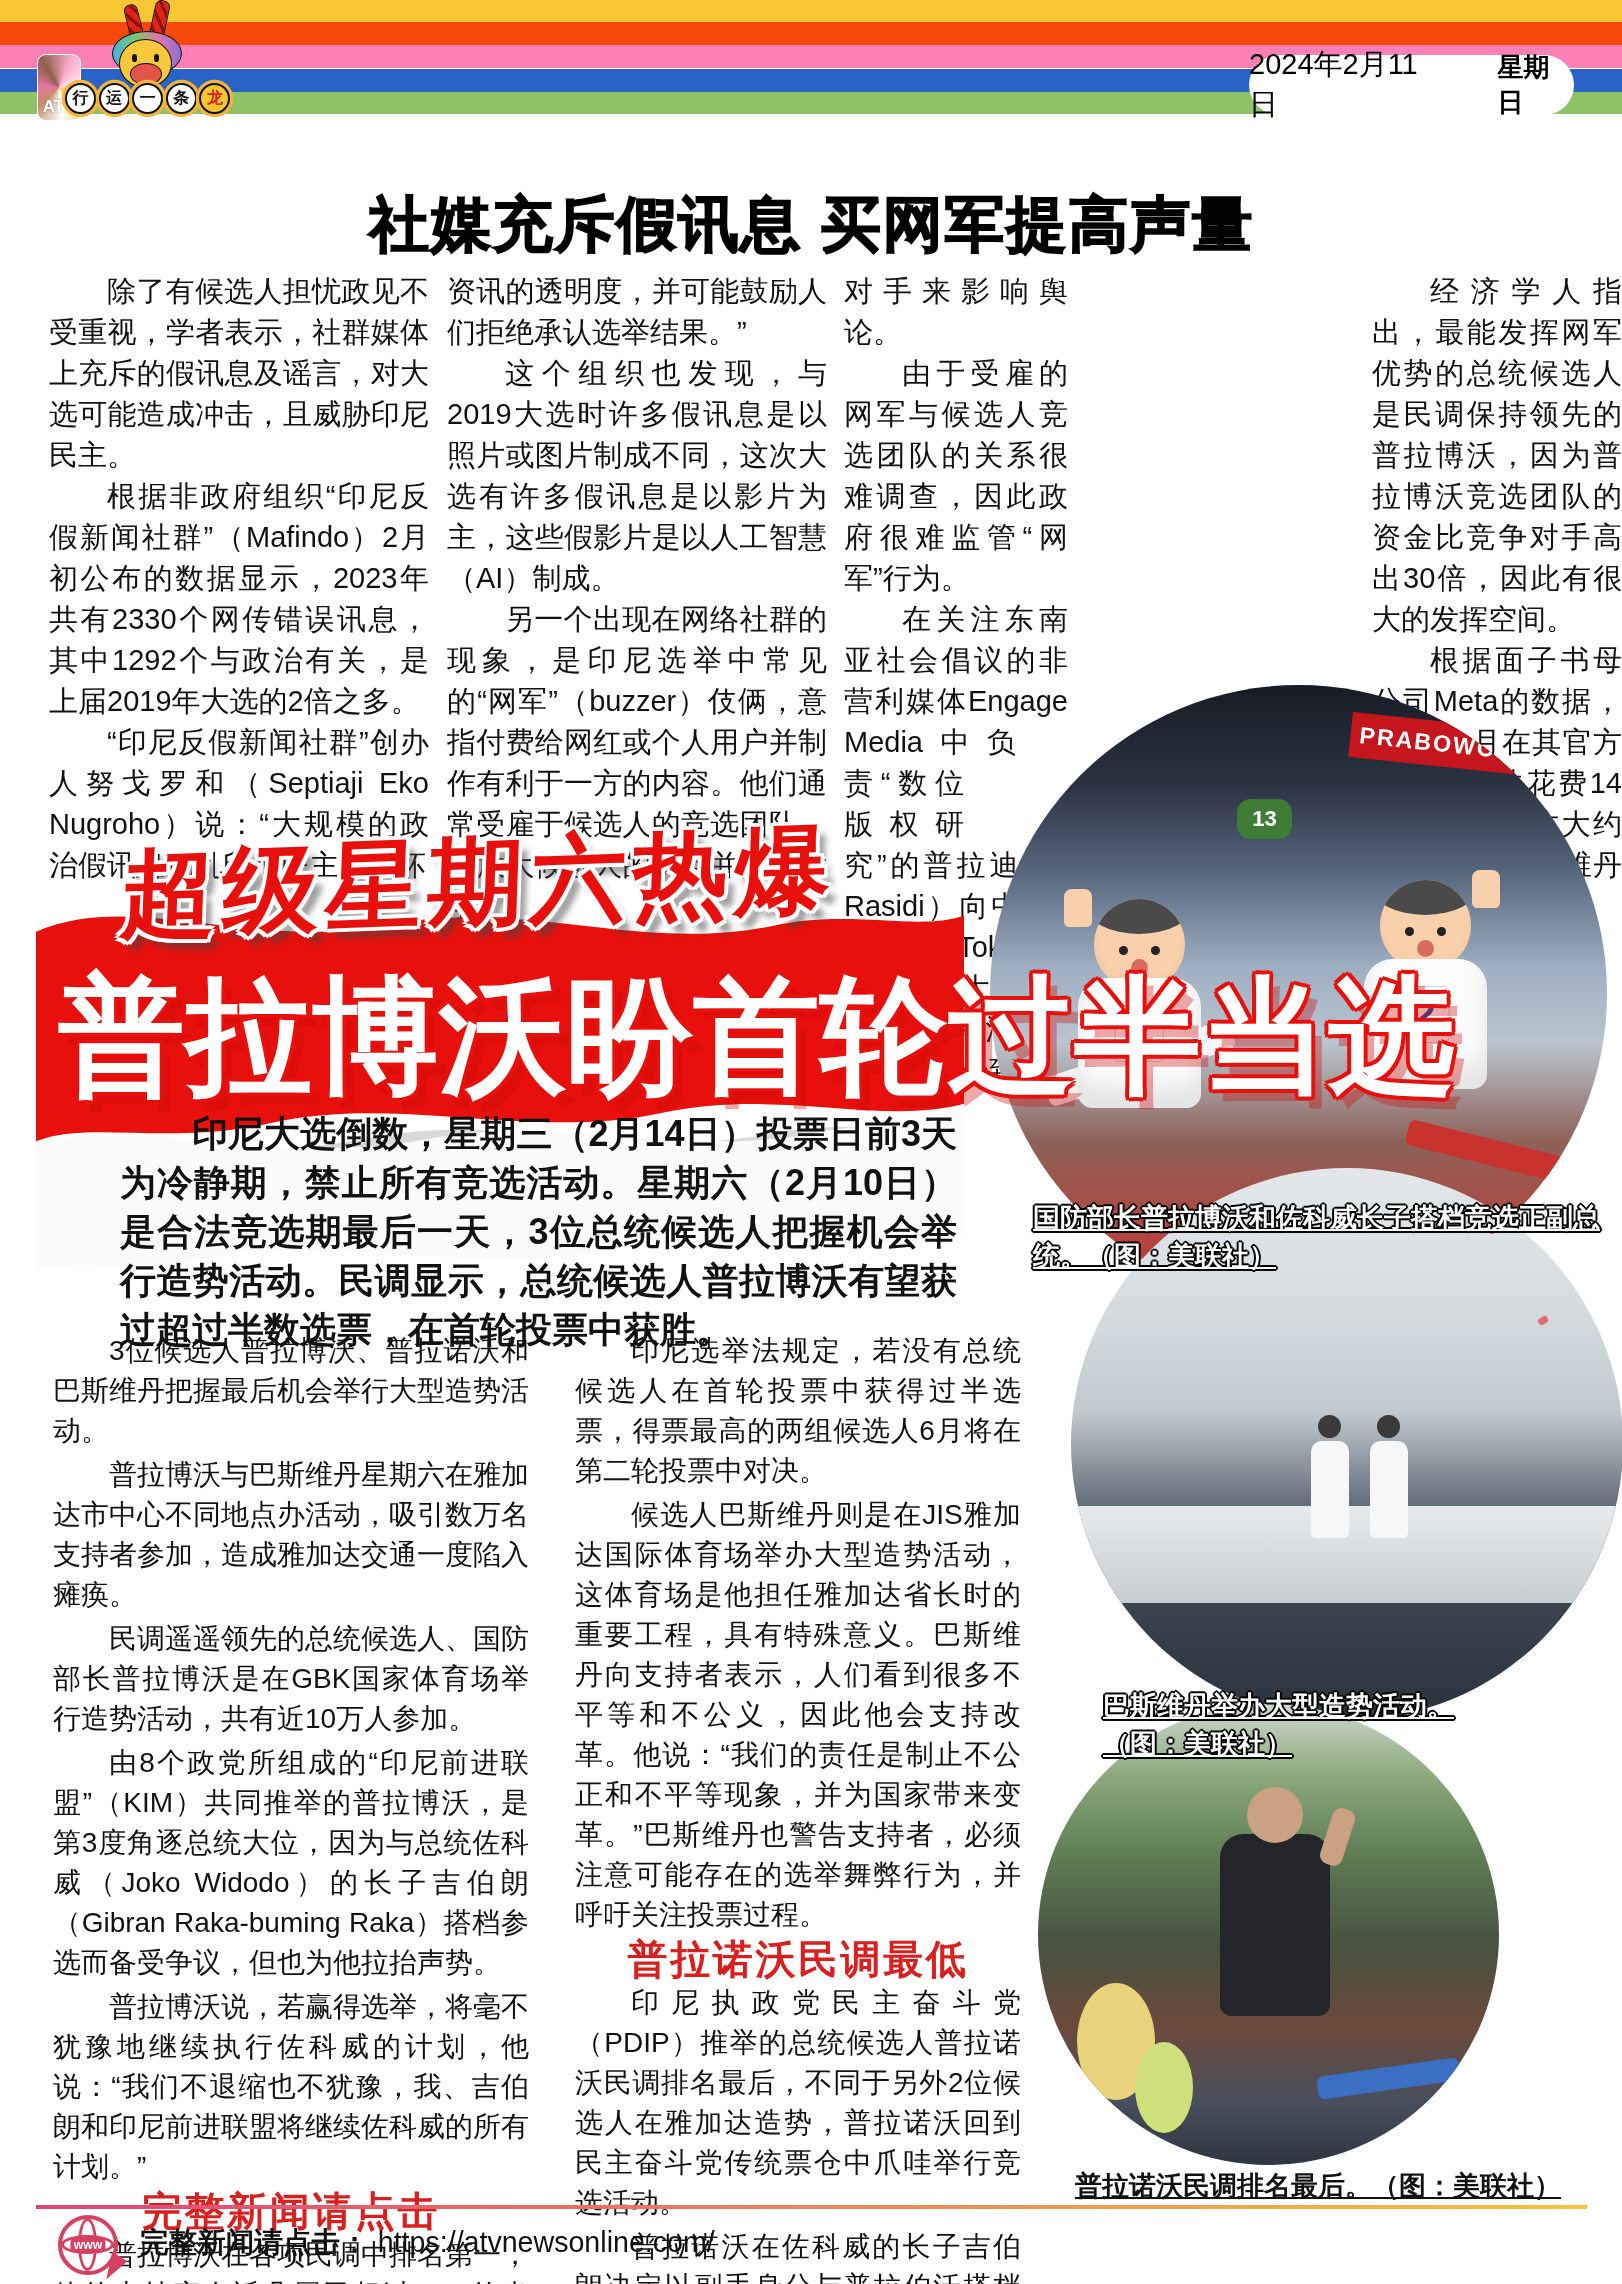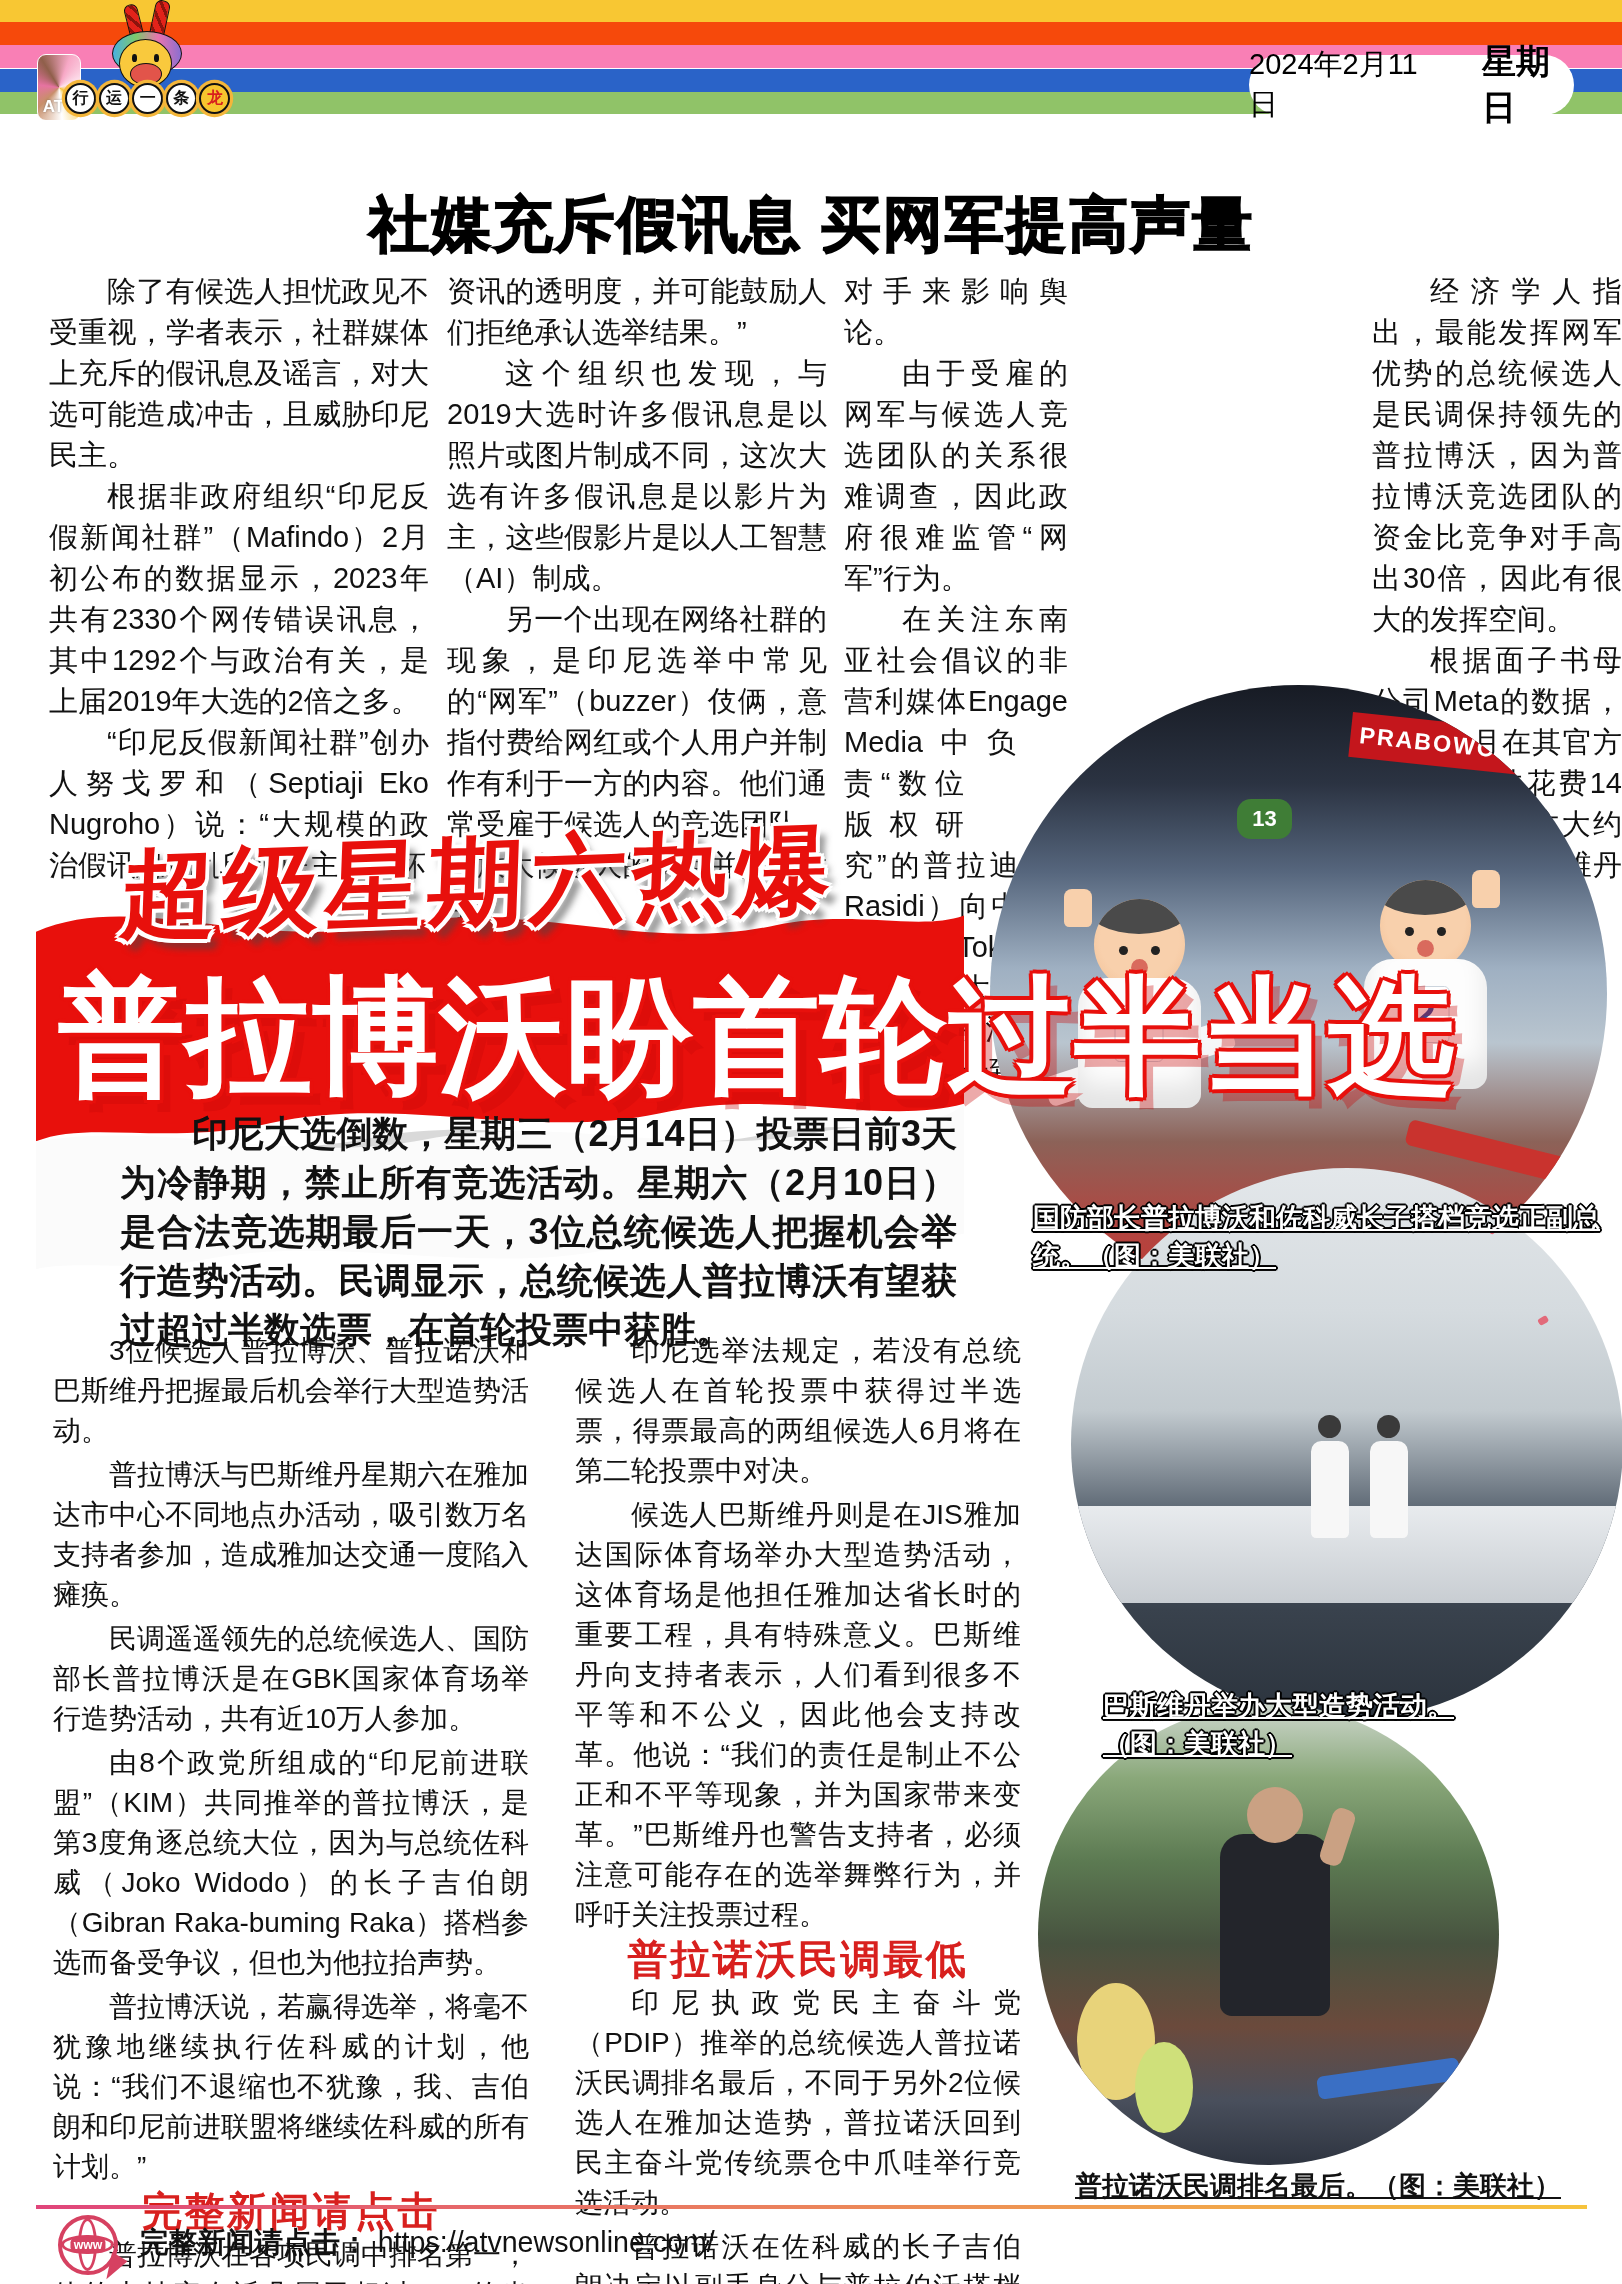--- a/index.html
+++ b/index.html
@@ -33,21 +33,21 @@
     background:#e2544a;border:1.9px solid #111;}
   .mchar-row{left:65px;top:83px;display:flex;gap:2.6px;}
   .mchar{width:27px;height:27px;border-radius:50%;background:#fff;border:2.6px solid #111;
     box-shadow:0 0 0 3.2px #f4b63a;display:flex;align-items:center;justify-content:center;
     font-size:16px;font-weight:800;color:#111;}
   .mchar.last{background:#f7c52e;color:#d8201e;}
 
   .date-box{left:1249px;top:55px;width:325px;height:60px;background:#fff;border-radius:30px;
     display:flex;align-items:center;justify-content:center;gap:10.4px;}
   .date-box .d1{font-size:29px;color:#000;}
-  .date-box .d2{font-size:34px;font-weight:800;color:#000;margin-left:44px;}
+  .date-box .d2{font-size:26px;font-weight:800;color:#000;margin-left:44px;}
 
   
   .top-headline{left:0;top:185px;width:1623px;text-align:center;font-size:60px;font-weight:900;
     letter-spacing:1.9px;color:#000;-webkit-text-stroke:1.6px #000;}
   .coltext{font-size:29px;line-height:41px;text-align:justify;top:271px;width:380px;}
   .coltext p{margin:0;text-indent:2em;}
   .coltext p.cont{text-indent:0;}
   .c1{left:49px;}.c2{left:447px;}.c3{left:844px;}.c4{left:1242px;}
   .sp{float:right;clear:right;}
   .spl{float:left;clear:left;}

